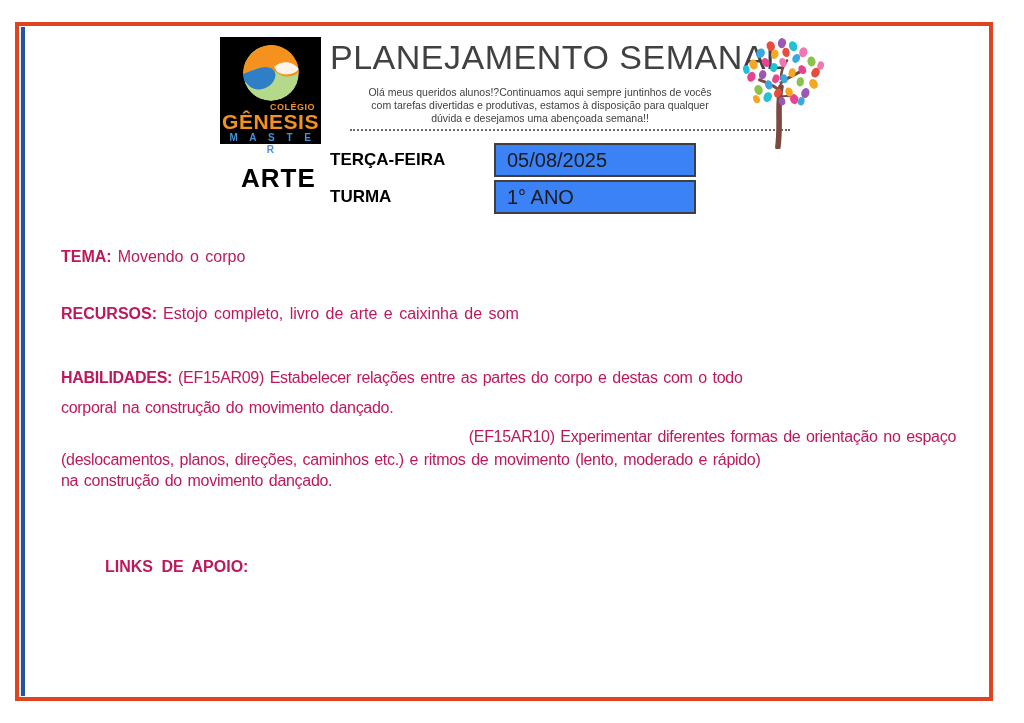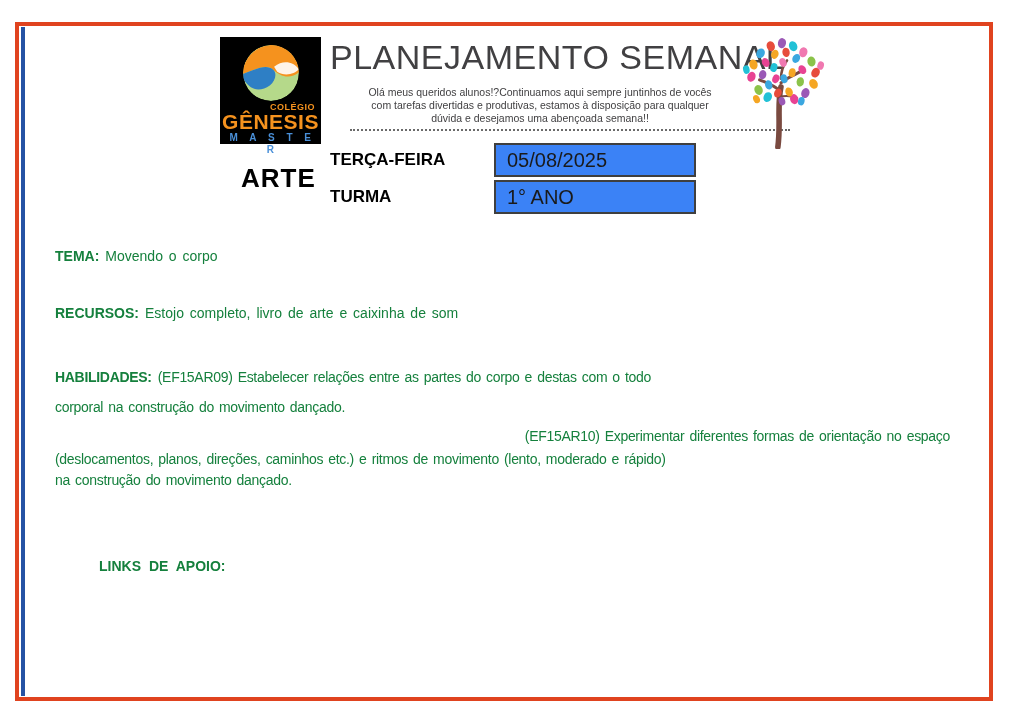--- a/index.html
+++ b/index.html
@@ -61,21 +61,21 @@
   .day-label { top:150px; }
   .class-label { top:187px; }
   .field-box {
     position:absolute; left:494px; width:202px; height:34px;
     border:2px solid #3f3f3f; border-radius:0; background:#3b82f6;
     font-size:20px; color:#1a1a1a; line-height:30px; padding-left:11px;
   }
   .date-box { top:143px; }
   .class-box { top:180px; }
   
-  .section { position:absolute; left:55px; font-size:14px; color:#15803d; word-spacing:2px; }
+  .section { position:absolute; left:61px; font-size:16px; color:#be185d; word-spacing:2px; }
   .section .lbl { font-weight:bold; }
   .section .txt { margin-left:6px; }
   .sec-tema { top:248px; }
   .sec-recursos { top:305px; }
   .sec-habilidades { top:367px; width:895px; letter-spacing:-0.3px; word-spacing:1.5px; }
   .hab-line { line-height:21px; }
   .hab-l2 { margin-top:9px; }
   .hab-l3 { margin-top:8px; padding-left:80px;text-align:right; }
   .hab-l4 { margin-top:2px; }
   .sec-links { top:558px; word-spacing:4px;margin-left:44px; }

